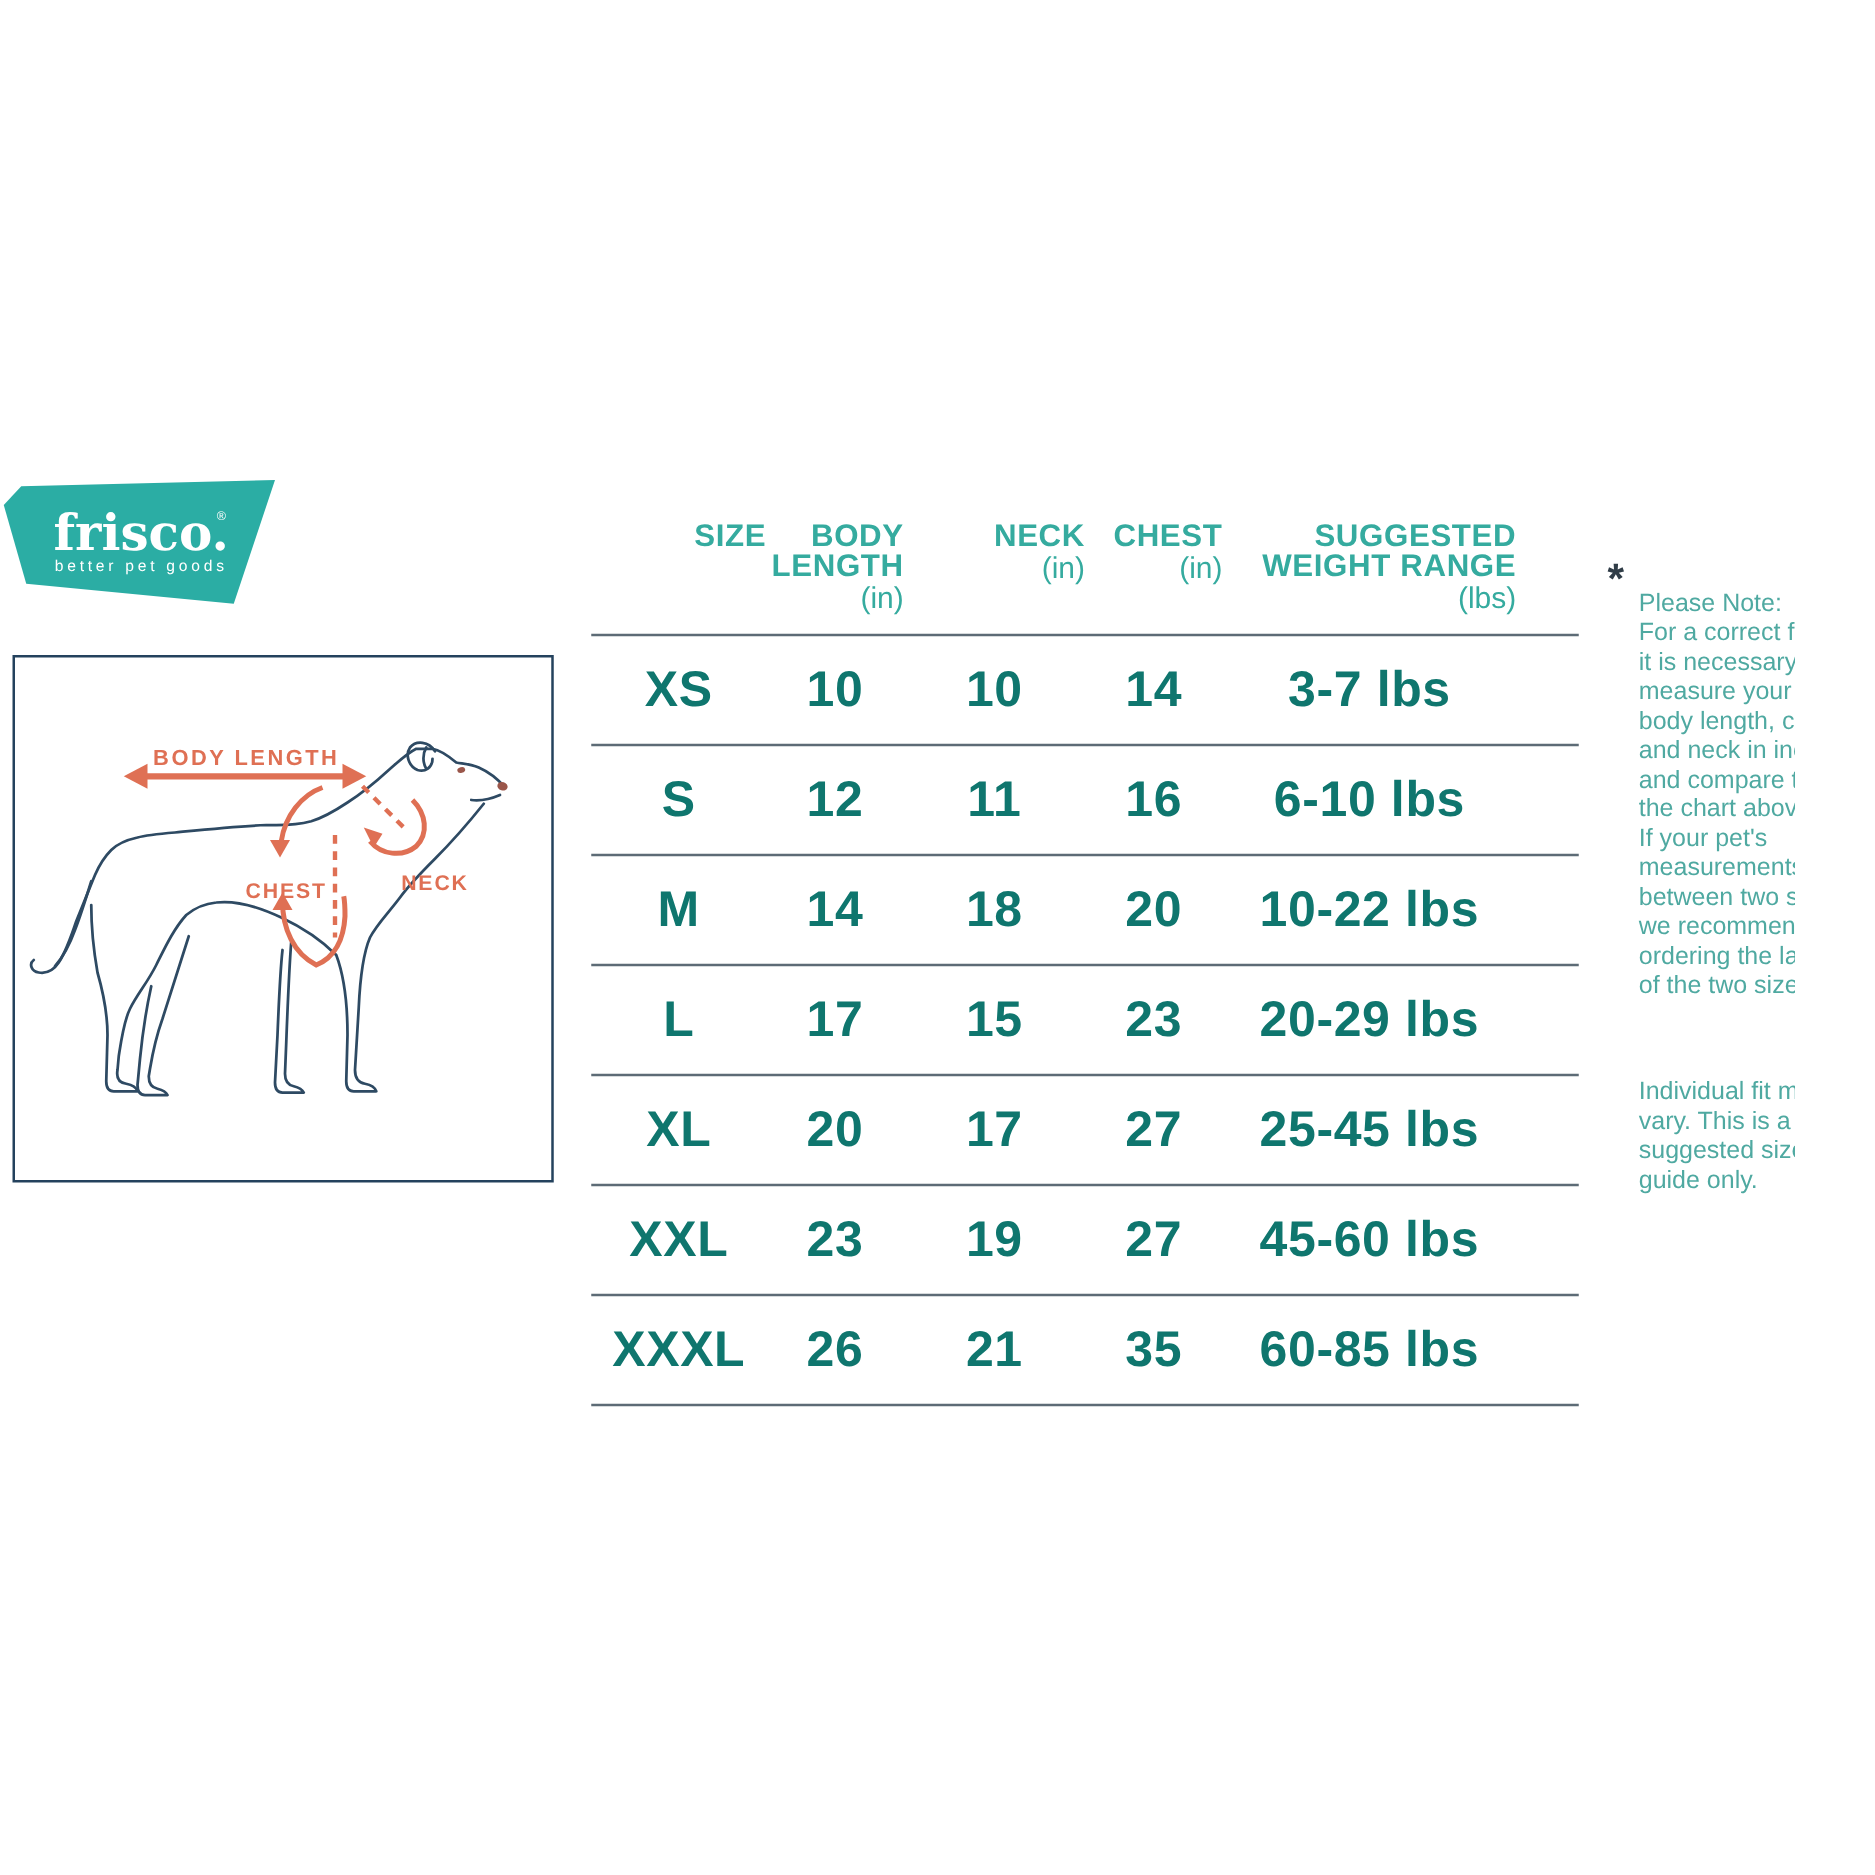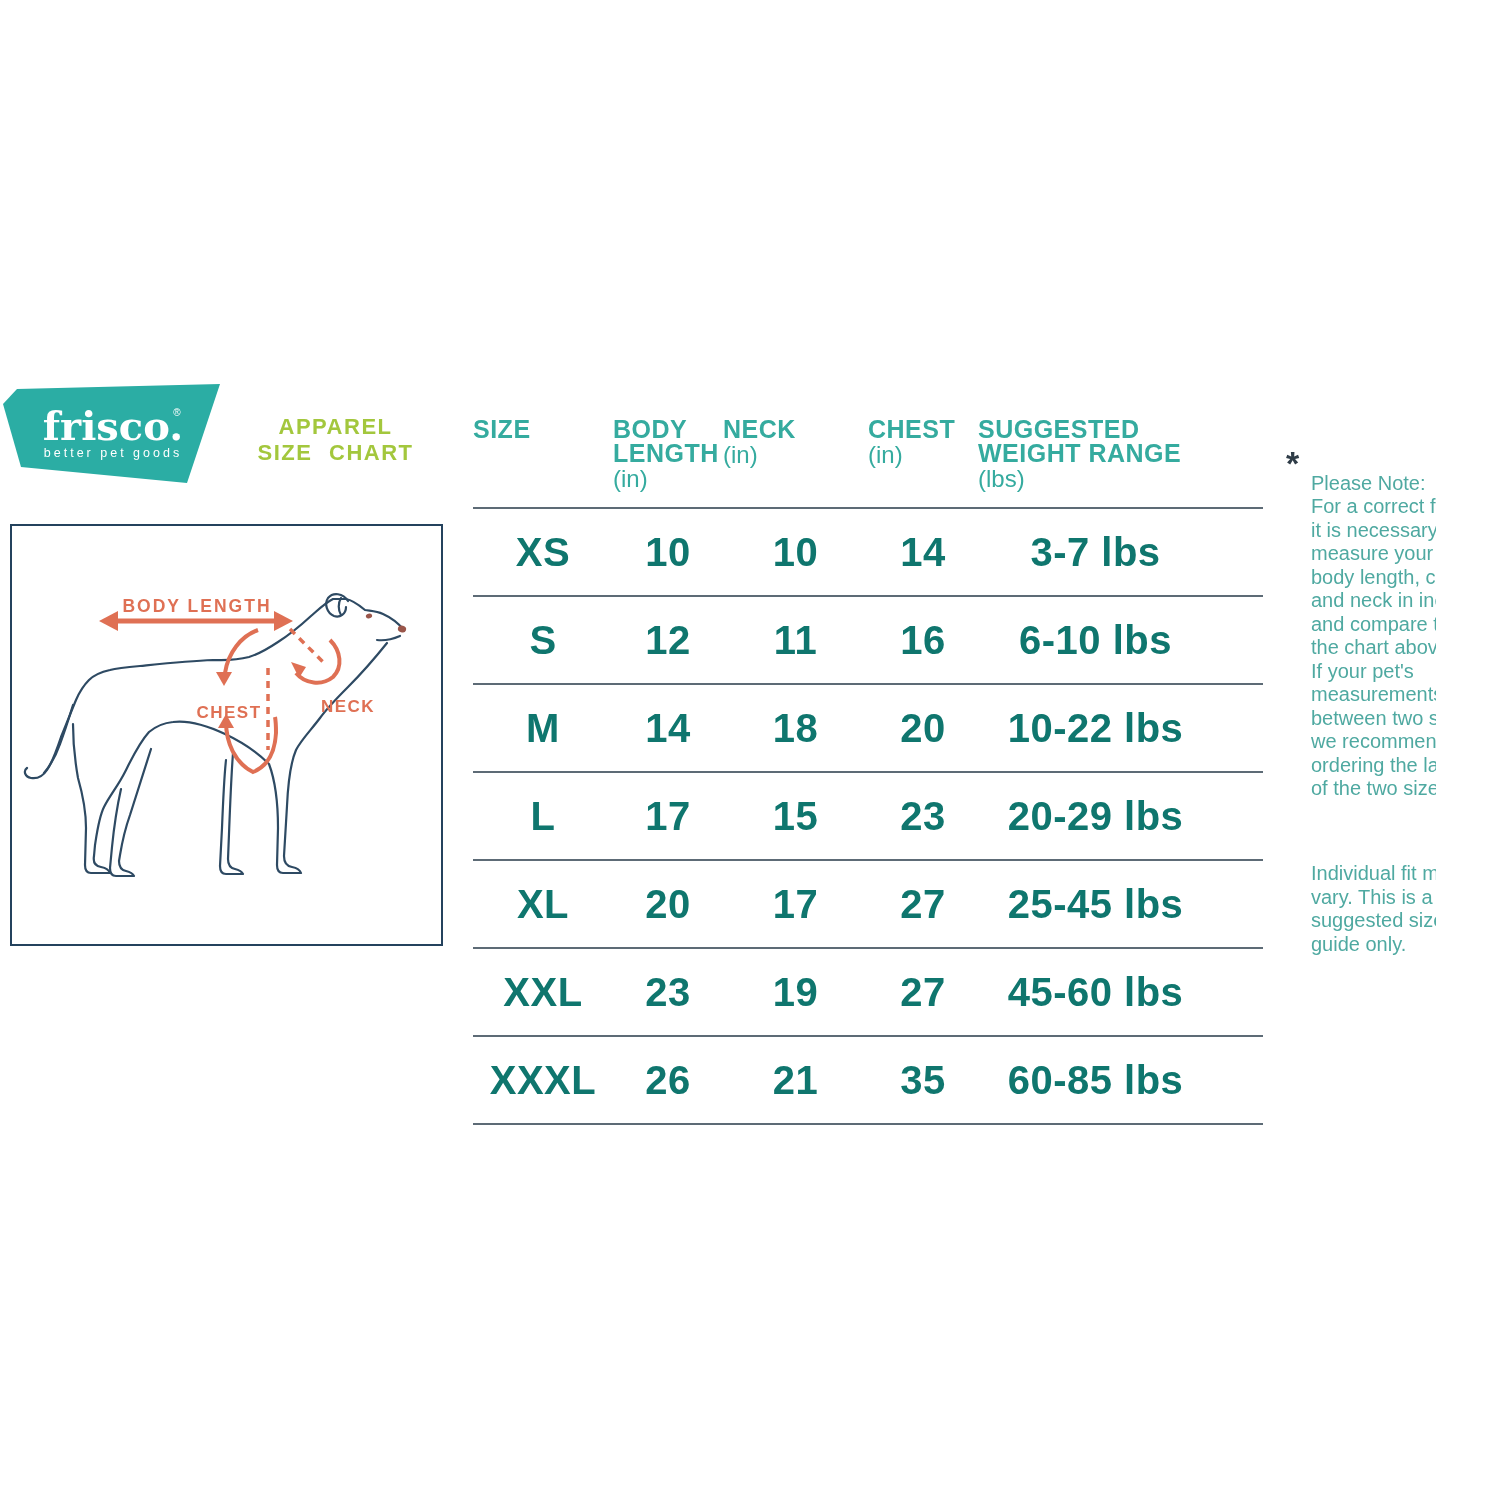--- a/index.html
+++ b/index.html
@@ -16,21 +16,21 @@
 
   
   .diagram{position:absolute;left:10px;top:524px;width:433px;height:422px;
            border:2px solid #24425d;box-sizing:border-box;background:#fff;}
   .diagram svg{display:block;width:100%;height:100%;}
 
   
   .size-table{position:absolute;left:473px;top:403px;width:790px;}
   .thead,.trow{display:grid;grid-template-columns:140px 110px 145px 110px 235px 50px;}
   .thead{height:104px;}
-  .hcell{display:flex;flex-direction:column;align-items:flex-start;padding-top:14px;
+  .hcell{display:flex;flex-direction:column;align-items:flex-end;padding-top:14px;
          color:#35ab9f;text-align:center;}
   .hcell .h1,.hcell .h2{font-weight:bold;font-size:25px;line-height:24px;letter-spacing:0.5px;}
   .hcell .hu{font-weight:400;font-size:24px;line-height:28px;}
   .trow{height:86px;border-top:2px solid #5d6b76;align-items:center;}
   .trow:last-child{border-bottom:2px solid #5d6b76;}
   .tcell{text-align:center;color:#0f766e;font-weight:bold;font-size:40px;letter-spacing:0.5px;}
 
   
   .note{position:absolute;left:1286px;top:448px;width:225px;}
   .note .star{position:absolute;left:0;top:1px;color:#2f3c47;font-size:34px;font-weight:bold;line-height:28px;}
@@ -42,24 +42,20 @@
 
 <div class="canvas">
 
   <svg class="logo" viewBox="0 0 240 115">
     <polygon points="17,11 220,6 187,105 21,89 3,26" fill="#2bada4"></polygon>
     <text x="113" y="62" text-anchor="middle" fill="#ffffff" font-family="DejaVu Serif, serif" font-weight="bold" font-size="40">frisco.</text>
     <text x="177" y="38" text-anchor="middle" fill="#ffffff" font-size="10">®</text>
     <text x="113" y="79" text-anchor="middle" fill="#ffffff" font-size="12.5" letter-spacing="3">better pet goods</text>
   </svg>
 
-  <div class="title">
-    <div class="l1">APPAREL</div>
-    <div class="l2">SIZE CHART</div>
-  </div>
 
   <div class="diagram">
     <svg viewBox="0 0 429 418">
       <g stroke="#2e4a63" stroke-width="2.2" fill="none" stroke-linecap="round" stroke-linejoin="round">
 
         <path d="M 392,104 C 387,98 380,92 371,88 C 364,85 358,85 353,84 C 347,79 340,74 334,73 L 321,73
                  C 313,77 306,84 299,90 C 287,101 277,109 266,116 C 257,122 247,128 237,131
                  C 222,135 211,134 201,134 C 176,135 148,138 128,140 C 116,141 105,142 98,144
                  C 89,146 82,149 77,154 C 71,160 67,167 64,174 C 59,186 54,199 49,211
                  C 45,223 41,235 35,244 C 31,250 25,253 19,252 C 13,251 11,245 15,242"></path>

